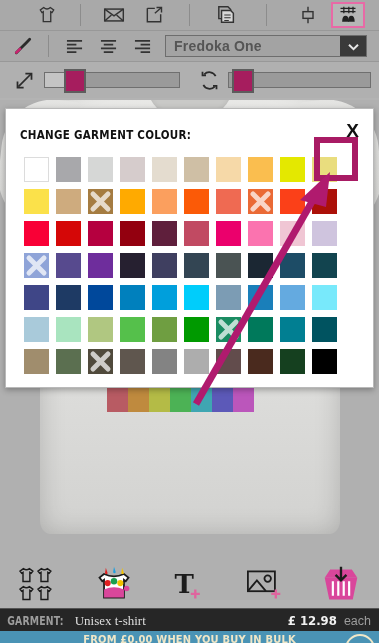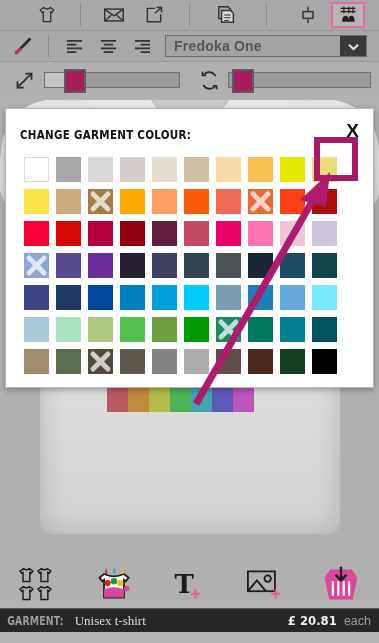--- a/index.html
+++ b/index.html
@@ -542,18 +542,22 @@
         <path d="M13 18 V34 M19 18 V34 M25 18 V34 M31 18 V34" stroke="#ffffff" stroke-width="2.4"></path>
         <path d="M22 2 V16 M16 11 L22 17 L28 11" stroke="#1c1c1c" stroke-width="2.6" fill="none"></path>
       </svg>
     </div>
   </div>
 
   <div class="statusbar">
     <span class="st-label">GARMENT:</span>
     <span class="st-value">Unisex t-shirt</span>
     <span class="st-spacer"></span>
-    <span class="st-price">£ 20.81</span>
+    <span class="st-price">£ 12.98</span>
     <span class="st-each">each</span>
   </div>
 
+  <div class="promo">
+    <div class="promo-text">FROM £0.00 WHEN YOU BUY IN BULK</div>
+    <div class="promo-circle"></div>
+  </div>
 
 </div>
 
 </body></html>

